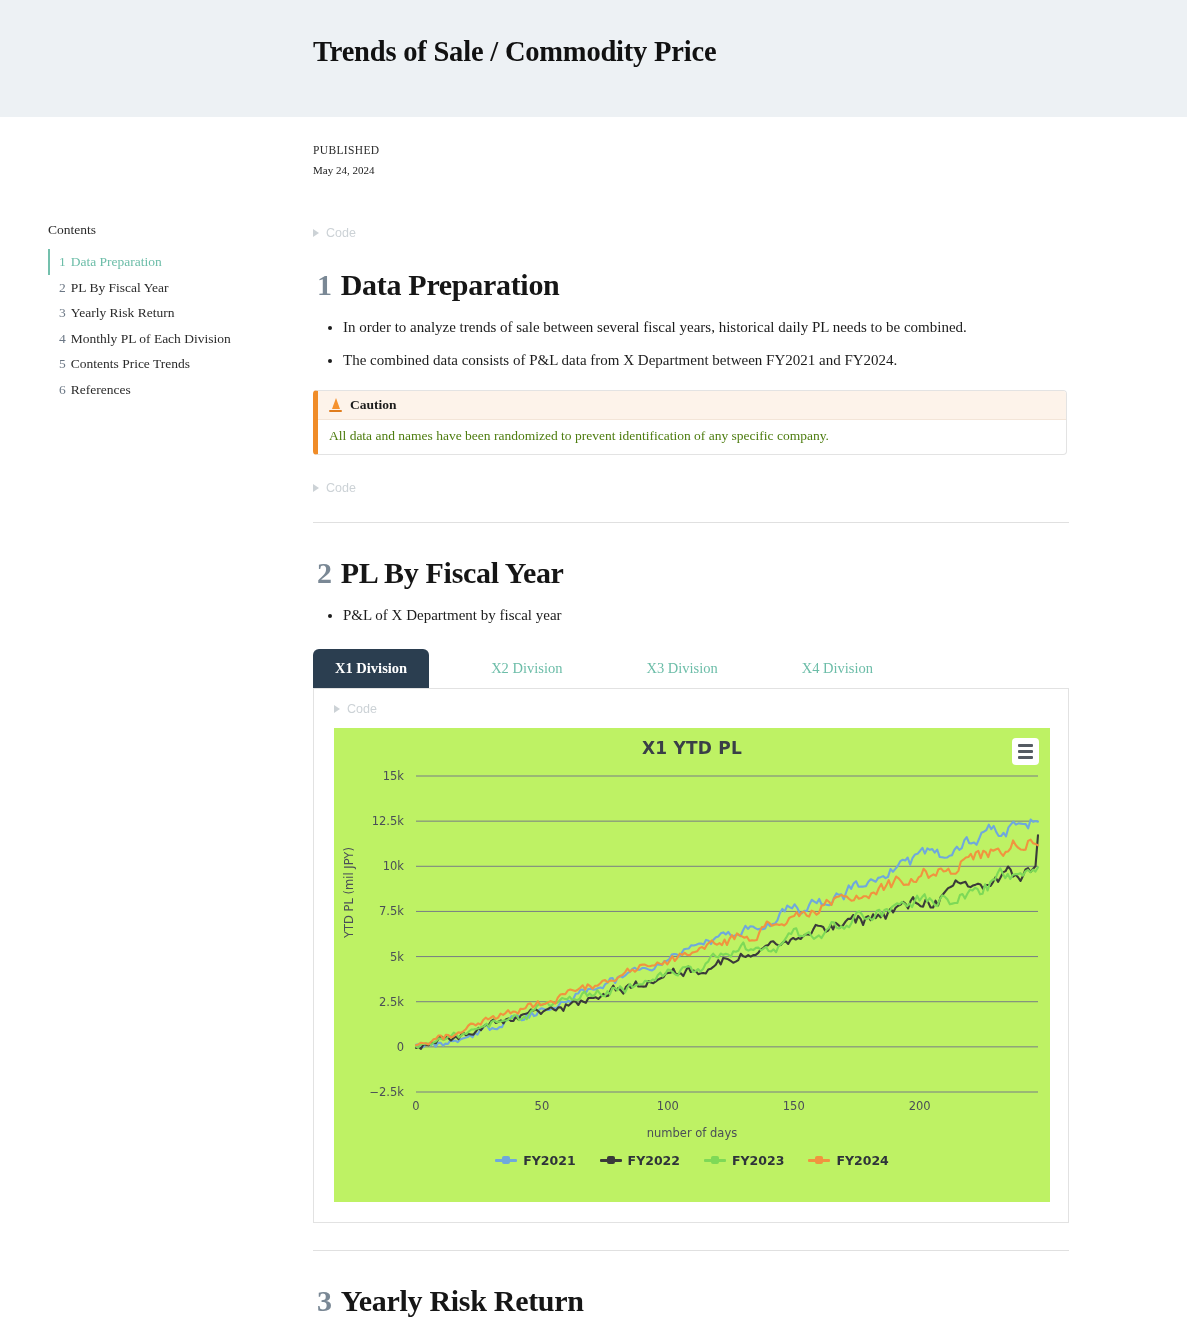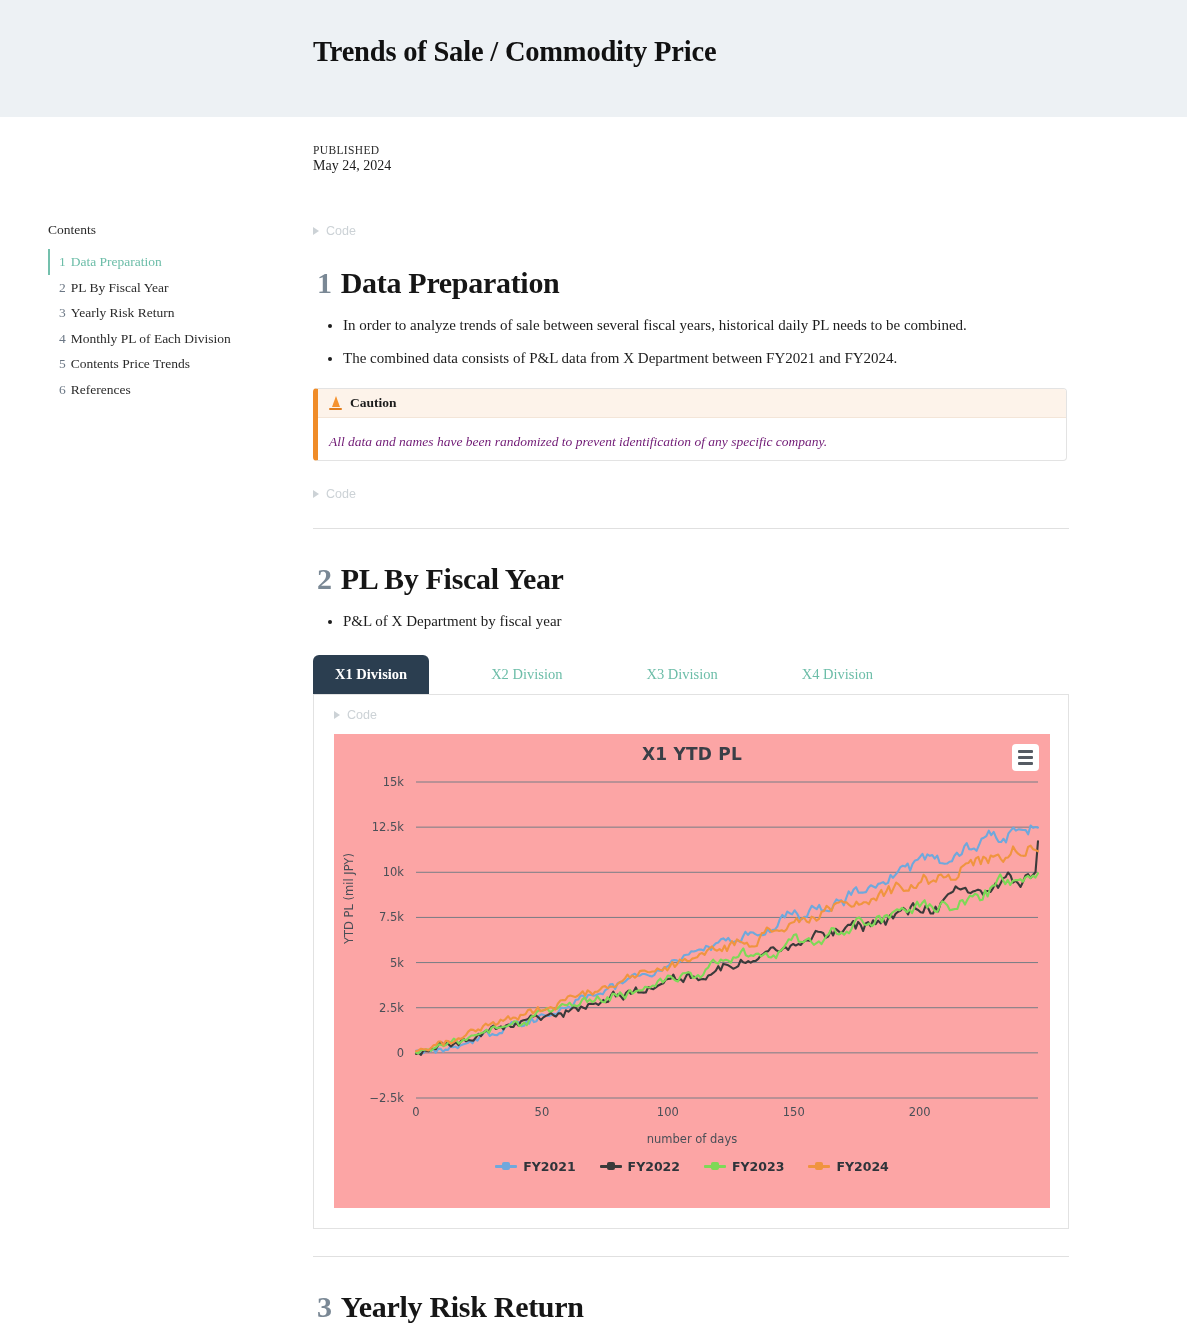--- a/index.html
+++ b/index.html
@@ -73,23 +73,23 @@
     width: 756px;
   }
   .pub-block { margin-top: 27px; }
   .pub-label {
     font-size: 11.5px;
     letter-spacing: 0.35px;
     color: #2b2b2b;
     font-family: "Liberation Serif", "DejaVu Serif", serif;
   }
   .pub-date {
-    font-size: 14px;
+    font-size: 11px;
     color: #1c1c1c;
-    margin-top: 2px;
+    margin-top: 8px;
   }
 
   
   .code-toggle {
     display: flex;
     align-items: center;
     gap: 7px;
     color: #ccd2d6;
     font-size: 12.5px;
     font-family: "Liberation Sans", "DejaVu Sans", sans-serif;
@@ -163,24 +163,23 @@
   }
   .cone::after {
     content: "";
     position: absolute;
     left: 0; bottom: 0;
     width: 13px; height: 2.5px;
     background: #e07d1d;
     border-radius: 1px;
   }
   .callout-body {
-    padding: 16px 13px 10px 11px;
+    padding: 8px 13px 10px 11px;
     font-size: 13.5px;
-    color: #701a75;
-    font-style: italic;
+    color: #4d7c0f;
   }
 
   hr.rule {
     border: none;
     border-top: 1px solid #e0e0e0;
     margin: 27px 0 0 0;
     width: 756px;
   }
 
   
@@ -204,21 +203,21 @@
     border: 1px solid #e2e2e2;
     border-top: 1px solid #e2e2e2;
     padding: 13px 20px 20px 20px;
     background: #ffffff;
     width: 756px;
   }
 
   
   .chart-wrap {
     margin-top: 12px;
-    background: #fca5a5;
+    background: #bef264;
     width: 716px;
     height: 474px;
     position: relative;
     font-family: "DejaVu Sans", "Liberation Sans", sans-serif;
   }
   .chart-title {
     position: absolute;
     left: 0; right: 0;
     top: 10px;
     text-align: center;

